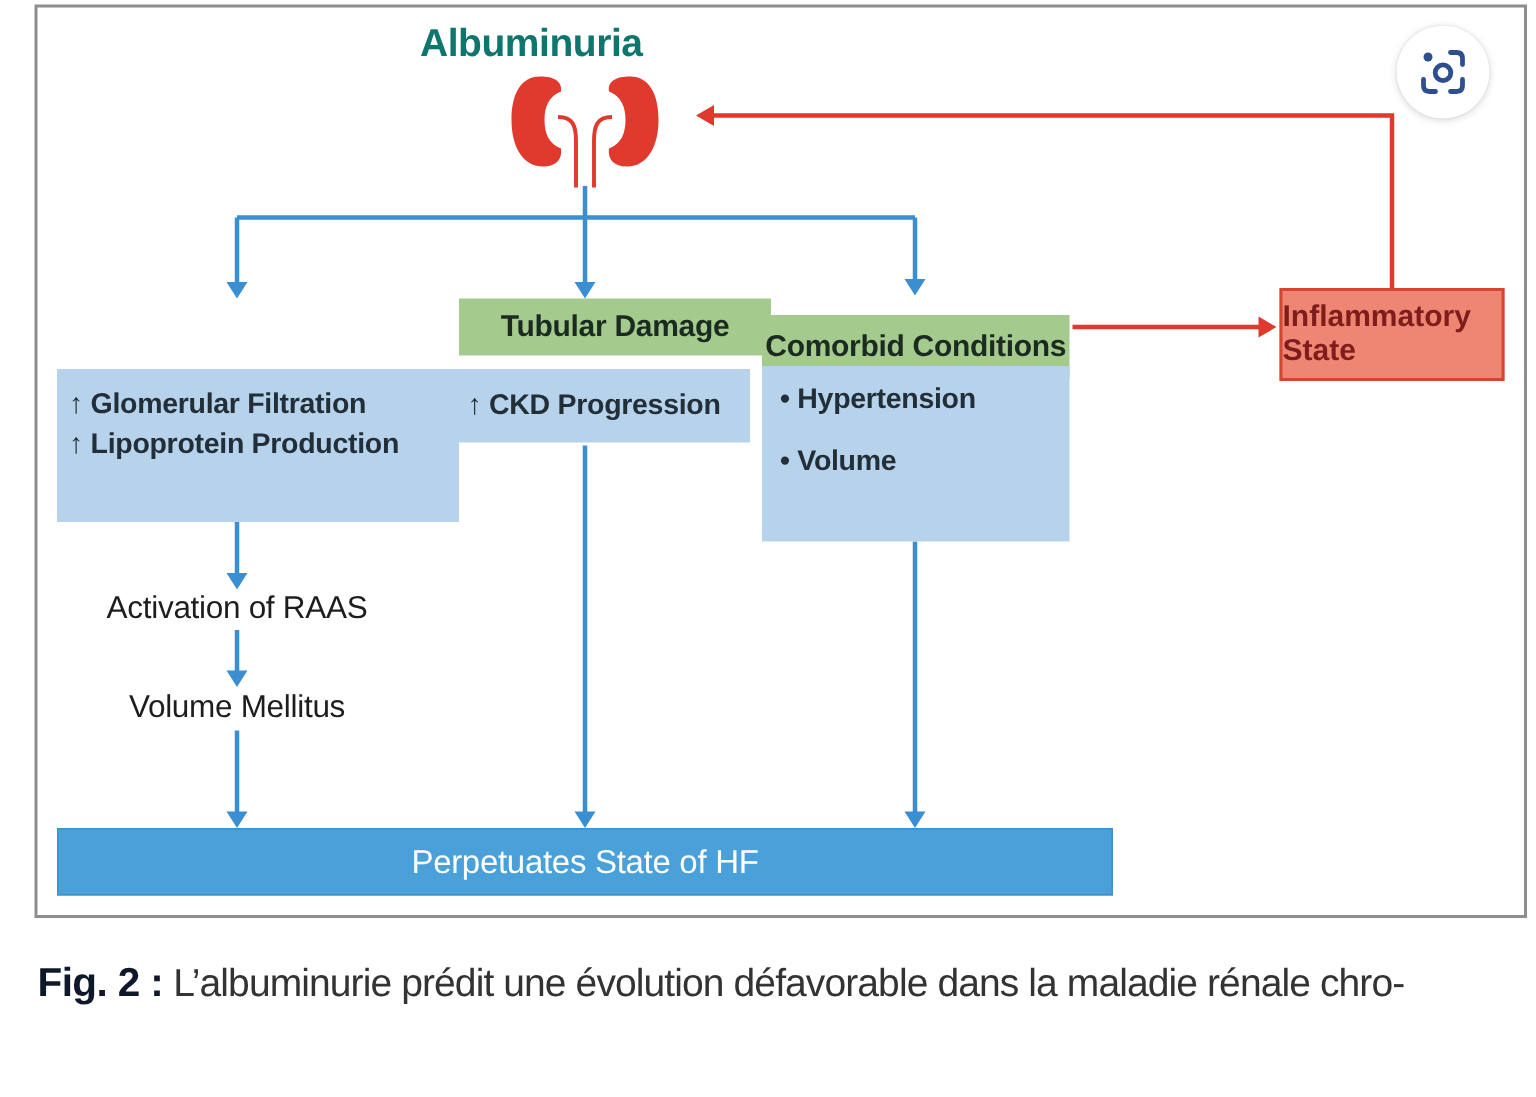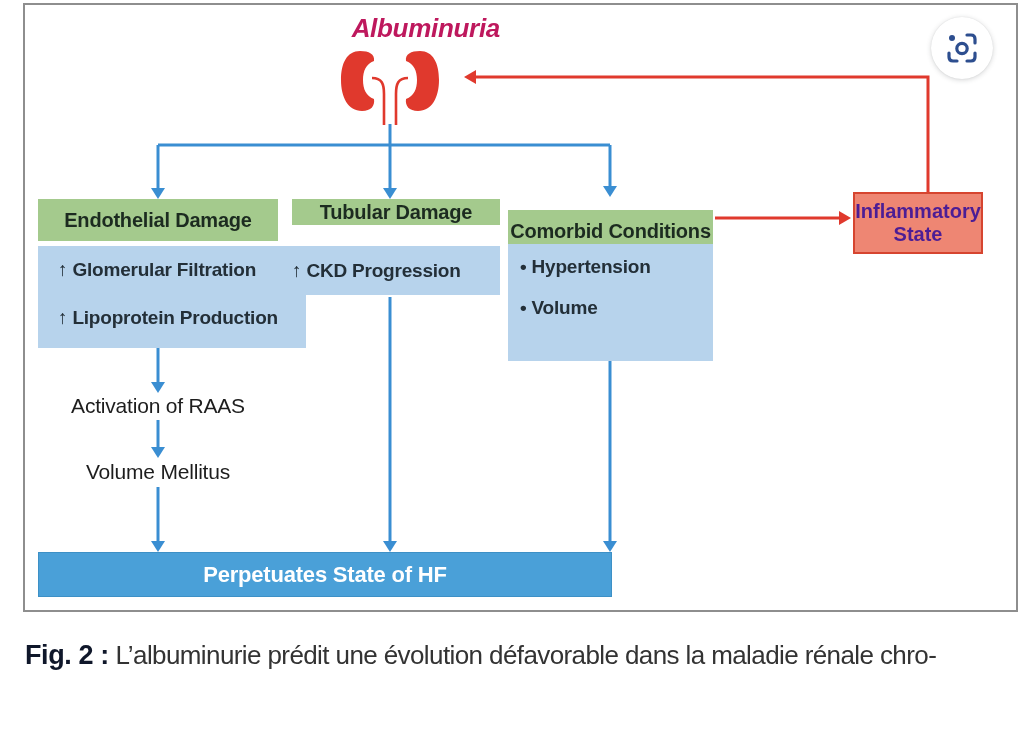--- a/index.html
+++ b/index.html
@@ -13,55 +13,55 @@
     position:relative;width:1024px;height:731px;background:#fff;overflow:hidden;
     font-family:"Liberation Sans", sans-serif;
   }
   .abs{position:absolute;}
   #frame{
     left:23px;top:3px;width:995px;height:609px;
     border:2px solid var(--frame-gray);background:#fff;
   }
   #connector-overlay{left:0;top:0;width:1024px;height:731px;pointer-events:none;}
   #title{
-    left:280px;top:13px;width:220px;text-align:right;
-    font-size:26px;font-weight:bold;color:#be185d;letter-spacing:-0.3px;font-style:italic;
+    left:280px;top:13px;width:220px;text-align:left;
+    font-size:26px;font-weight:bold;color:#0f766e;letter-spacing:-0.3px;
   }
   .green-header{
     background:var(--green);color:#1c2b20;font-weight:bold;font-size:20px;
     display:flex;align-items:center;justify-content:center;letter-spacing:-0.2px;
   }
   #green1{left:38px;top:199px;width:240px;height:42px;}
-  #green2{left:292px;top:199px;width:208px;height:26px;}
+  #green2{left:306px;top:199px;width:208px;height:38px;}
   #green3{left:508px;top:210px;width:205px;height:42px;}
   .blue-panel{
     background:var(--panel-blue);color:#232f38;font-weight:bold;font-size:19px;
     letter-spacing:-0.2px;line-height:25px;
   }
-  #blue1{left:38px;top:246px;width:268px;height:102px;padding:11px 6px 0 20px;}
-  #blue2{left:292px;top:246px;width:208px;height:49px;padding:12px 0 0 0;}
+  #blue1{left:38px;top:246px;width:268px;height:102px;padding:11px 6px 0 8px;}
+  #blue2{left:292px;top:246px;width:208px;height:49px;padding:12px 0 0 0;text-align:center;}
   #blue3{left:508px;top:244px;width:205px;height:117px;padding:10px 6px 0 12px;}
   .indent-line{padding-left:21px;}
-  .panel-gap{margin-top:23px;}
+  .panel-gap{margin-top:2px;}
   #blue3 .bullet-line{margin-bottom:16px;}
   #inflammatory{
-    left:853px;top:192px;width:130px;height:62px;
+    left:853px;top:192px;width:150px;height:62px;
     background:var(--salmon);border:2px solid var(--salmon-border);
-    display:flex;align-items:center;justify-content:center;text-align:center;
-    font-size:20px;font-weight:bold;color:#4c1d95;line-height:23px;
+    display:flex;align-items:center;justify-content:center;text-align:left;
+    font-size:20px;font-weight:bold;color:#7f1d1d;line-height:23px;
   }
   .mid-label{
     width:200px;text-align:center;font-size:21px;font-weight:normal;color:#1d1d1d;
     letter-spacing:-0.2px;
   }
   #raas{left:58px;top:394px;}
   #volume{left:58px;top:460px;}
   #bar{
-    left:38px;top:552px;width:574px;height:45px;background:var(--bar-blue);
-    border:1px solid #3d90c6;color:#fff;font-weight:bold;font-size:22px;
+    left:38px;top:552px;width:704px;height:45px;background:var(--bar-blue);
+    border:1px solid #3d90c6;color:#fff;font-weight:normal;font-size:22px;
     display:flex;align-items:center;justify-content:center;letter-spacing:-0.2px;
   }
   #lens-button{
     left:931px;top:17px;width:62px;height:62px;border-radius:50%;background:#fff;
     box-shadow:0 1px 5px rgba(60,64,67,.22), 0 0 1px rgba(60,64,67,.15);
     display:flex;align-items:center;justify-content:center;cursor:pointer;
   }
   #kidneys{left:340px;top:50px;}
   #caption{
     left:25px;top:637px;width:992px;font-size:26px;color:#333;
@@ -110,21 +110,20 @@
 
   <div id="title" class="abs">Albuminuria</div>
 
   <svg id="kidneys" class="abs" width="100" height="76" viewBox="0 0 100 76" xmlns="http://www.w3.org/2000/svg">
     <path d="M20 1 C7 1 1 13 1 30 C1 47 8 61 22 61 C31 61 35 56 34 49 C26 46 23 39 23 30 C23 21 26 14 34 11 C35 4 29 1 20 1 Z" fill="#e0392d"></path>
     <path d="M20 1 C7 1 1 13 1 30 C1 47 8 61 22 61 C31 61 35 56 34 49 C26 46 23 39 23 30 C23 21 26 14 34 11 C35 4 29 1 20 1 Z" fill="#e0392d" transform="translate(100 0) scale(-1 1)"></path>
     <path d="M32 28 C42 28 44 34 44 44 L44 75" stroke="#e0392d" stroke-width="2.6" fill="none"></path>
     <path d="M68 28 C58 28 56 34 56 44 L56 75" stroke="#e0392d" stroke-width="2.6" fill="none"></path>
   </svg>
 
-  <div id="green1" class="abs green-header">Endothelial Damage</div>
   <div id="green2" class="abs green-header">Tubular Damage</div>
   <div id="green3" class="abs green-header">Comorbid Conditions</div>
 
   <div id="blue1" class="abs blue-panel">
     <div>↑ Glomerular Filtration</div>
     <div class="panel-gap">↑ Lipoprotein Production</div>
   </div>
 
   <div id="blue2" class="abs blue-panel">
     <div>↑ CKD Progression</div>

